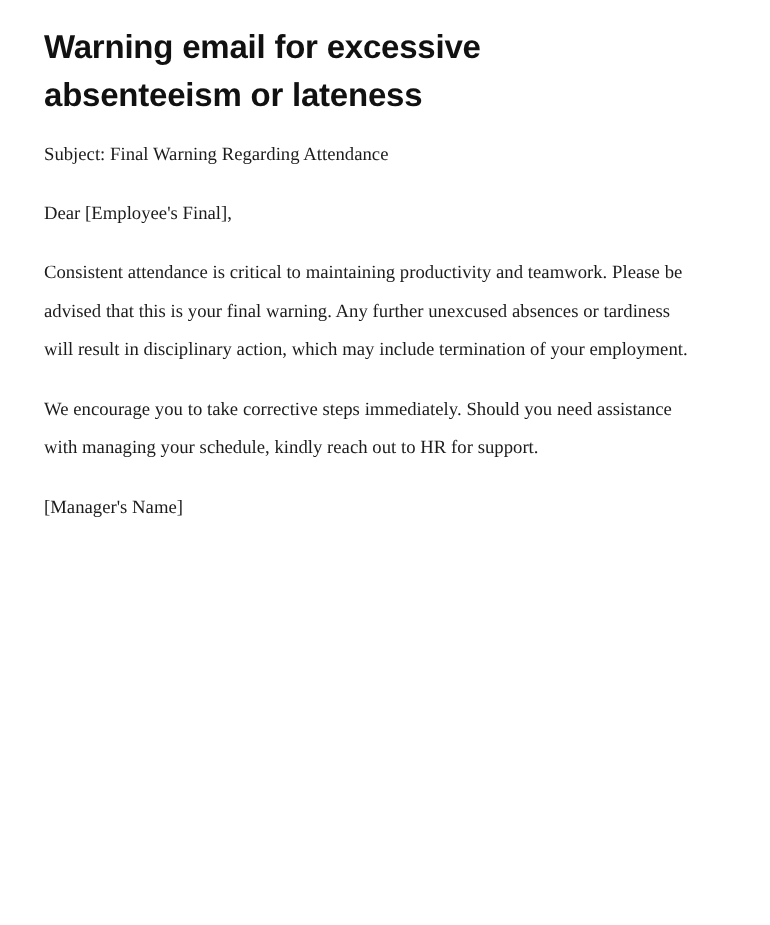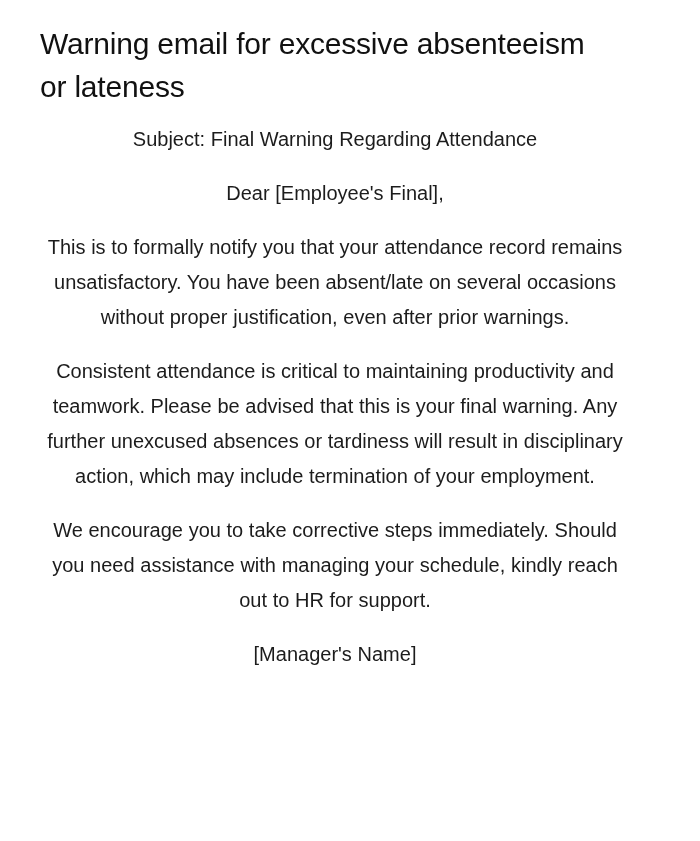--- a/index.html
+++ b/index.html
@@ -24,61 +24,61 @@
     min-height: 841px;
     background: #ffffff;
     padding: 22px 70px 30px 40px;
   }
 
   .doc-title {
     margin: 0 0 0 0;
     padding: 0;
     font-family: "Liberation Sans Narrow", "Liberation Sans", "DejaVu Sans Condensed", sans-serif;
     font-size: 30px;
-    font-weight: 400;
+    font-weight: 700;
     line-height: 43px;
     letter-spacing: -0.2px;
     color: #111111;
     max-width: 560px;
   }
 
   .body-block {
     margin-top: 14px;
   }
 
   .para {
     margin: 0 0 19px 0;
     padding: 0;
-    font-size: 20px;
+    font-size: 17px;
     line-height: 35px;
     font-weight: 400;
     color: #1c1c1c;
     max-width: 592px;
-    text-align: center;
+    text-align: left;
     word-spacing: 0.1px;
+    font-family: Liberation Serif, serif;
   }
 
   .para:last-child {
     margin-bottom: 12px;
   }
 </style>
 </head>
 <body>
 
 <div class="page">
 
   <h1 class="doc-title">Warning email for excessive absenteeism or lateness</h1>
 
   <div class="body-block">
 
     <p class="para">Subject: Final Warning Regarding Attendance</p>
 
     <p class="para">Dear [Employee's Final],</p>
 
-    <p class="para">This is to formally notify you that your attendance record remains unsatisfactory. You have been absent/late on several occasions without proper justification, even after prior warnings.</p>
 
     <p class="para">Consistent attendance is critical to maintaining productivity and teamwork. Please be advised that this is your final warning. Any further unexcused absences or tardiness will result in disciplinary action, which may include termination of your employment.</p>
 
     <p class="para">We encourage you to take corrective steps immediately. Should you need assistance with managing your schedule, kindly reach out to HR for support.</p>
 
 
     <p class="para">[Manager's Name]</p>
 
   </div>
 </div>

